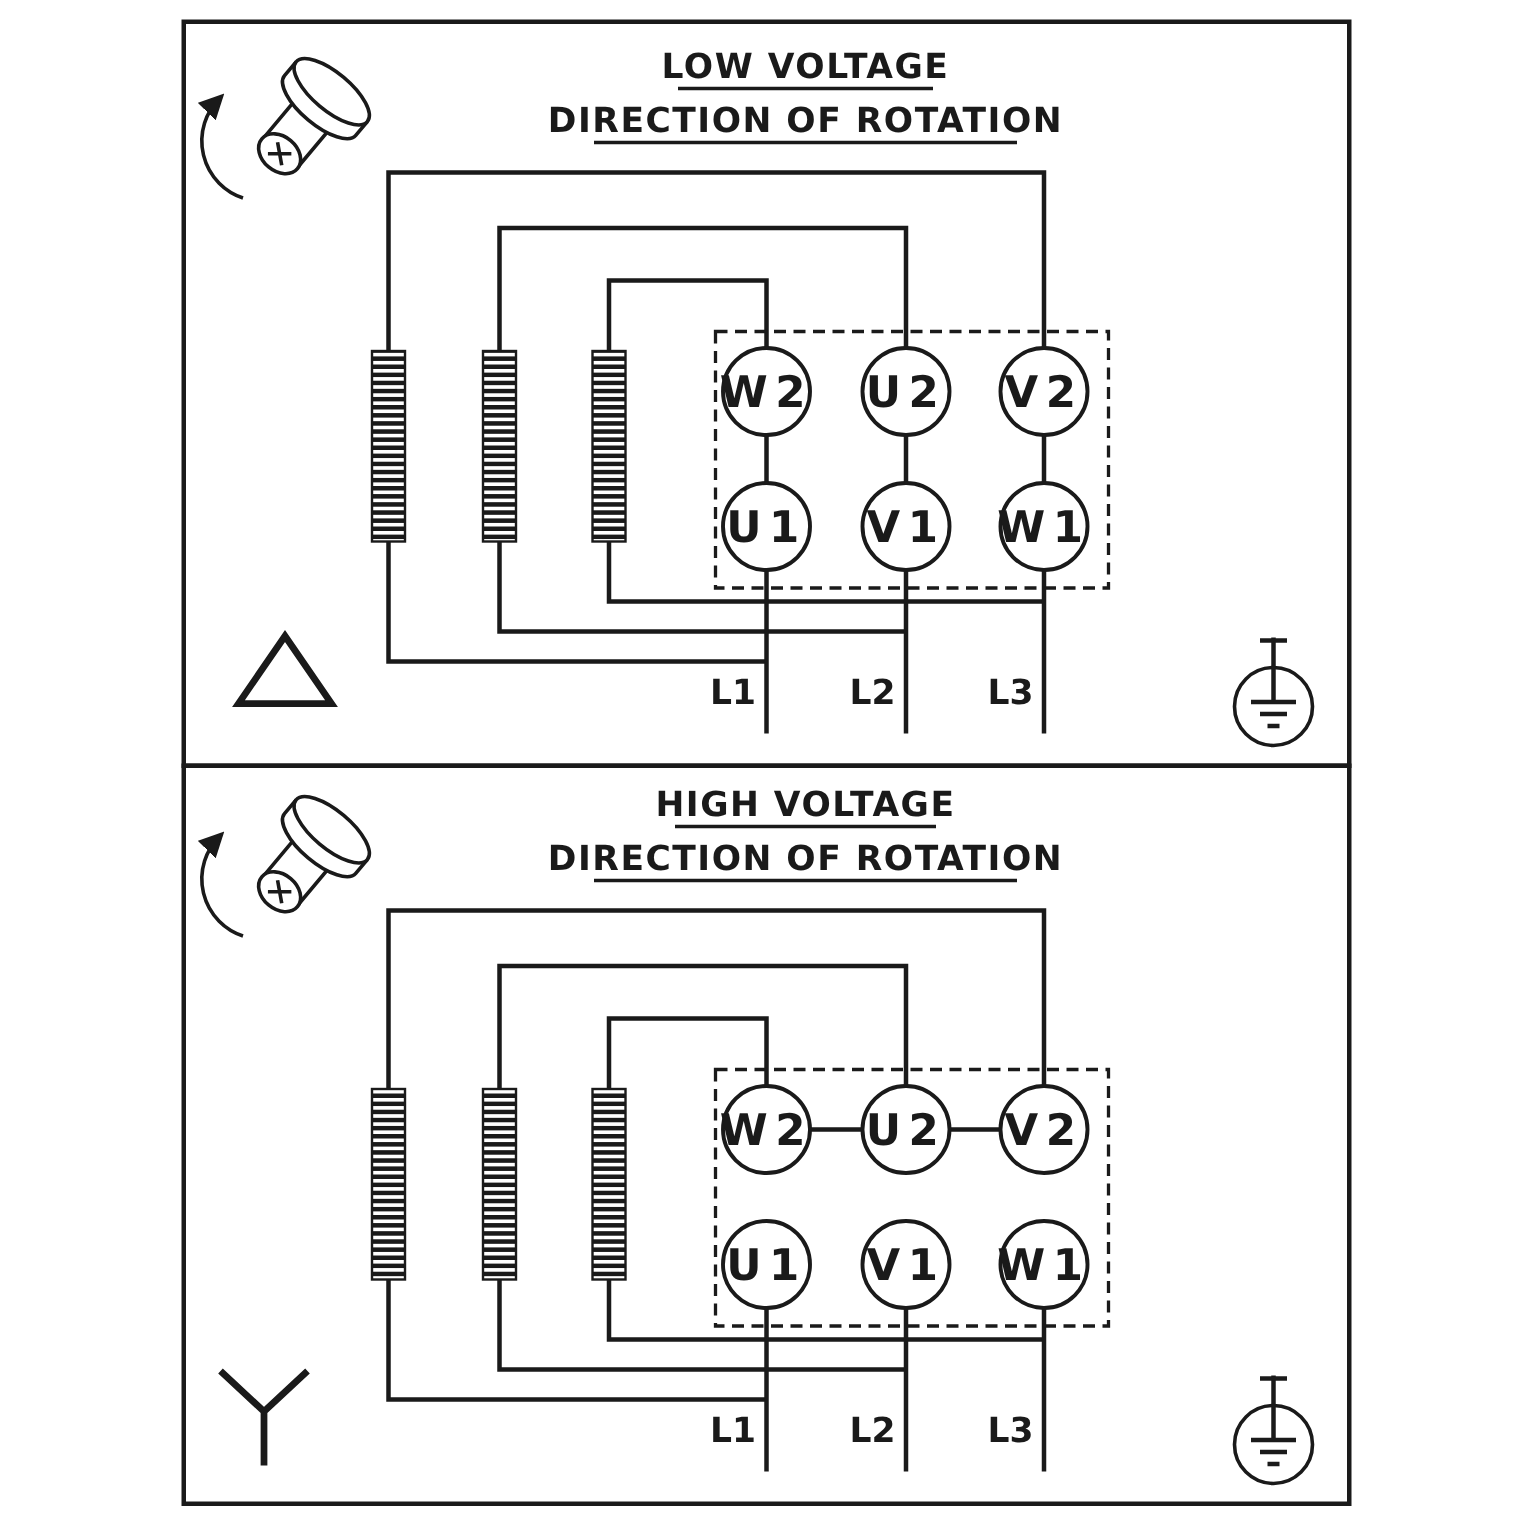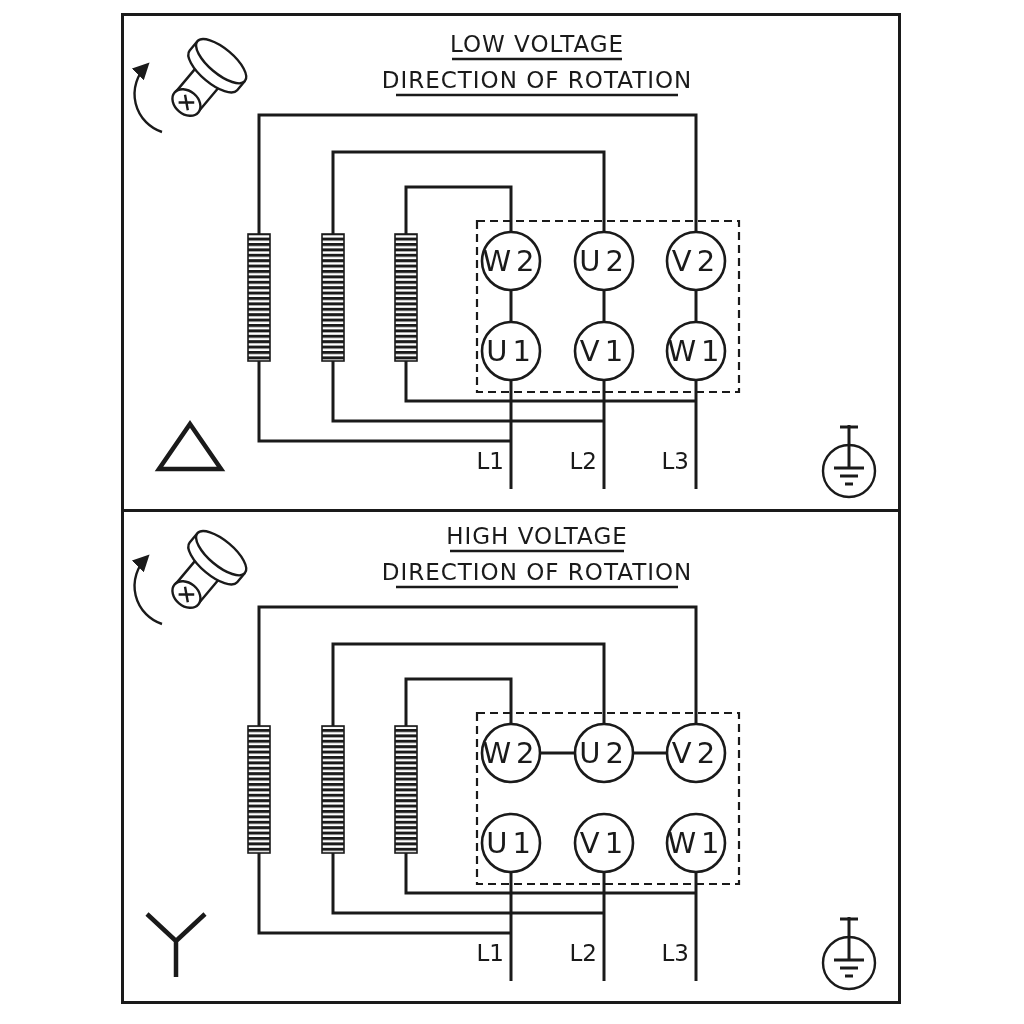--- a/index.html
+++ b/index.html
@@ -1,16 +1,16 @@
 <!DOCTYPE html>
 <html><head>
 <meta charset="utf-8">
 <style>
   html,body{margin:0;padding:0;background:#ffffff;}
-  .stage{width:1024px;height:1024px;position:relative;background:#ec4899;overflow:hidden;}
+  .stage{width:1024px;height:1024px;position:relative;background:#ec4899;overflow:hidden;font-weight:bold;}
   svg{font-family:"DejaVu Sans","Liberation Sans",sans-serif;display:block;}
   .wire{stroke:#1a1a1a;stroke-width:3;fill:none;stroke-linejoin:miter;}
   .thin{stroke:#1a1a1a;stroke-width:2.4;fill:none;}
   .frame{stroke:#1a1a1a;stroke-width:3;fill:none;}
   .dashedbox{stroke:#1a1a1a;stroke-width:2.2;fill:none;stroke-dasharray:8 5;}
   .tcircle{stroke:#1a1a1a;stroke-width:2.6;fill:#ffffff;}
   .thick{stroke:#1a1a1a;stroke-width:4.5;fill:none;stroke-linejoin:miter;}
   .whitepiece{fill:#ffffff;stroke:#1a1a1a;stroke-width:2.4;}
   .coil{fill:url(#hatch);stroke:#1a1a1a;stroke-width:1.6;}
   text{fill:#1a1a1a;}

